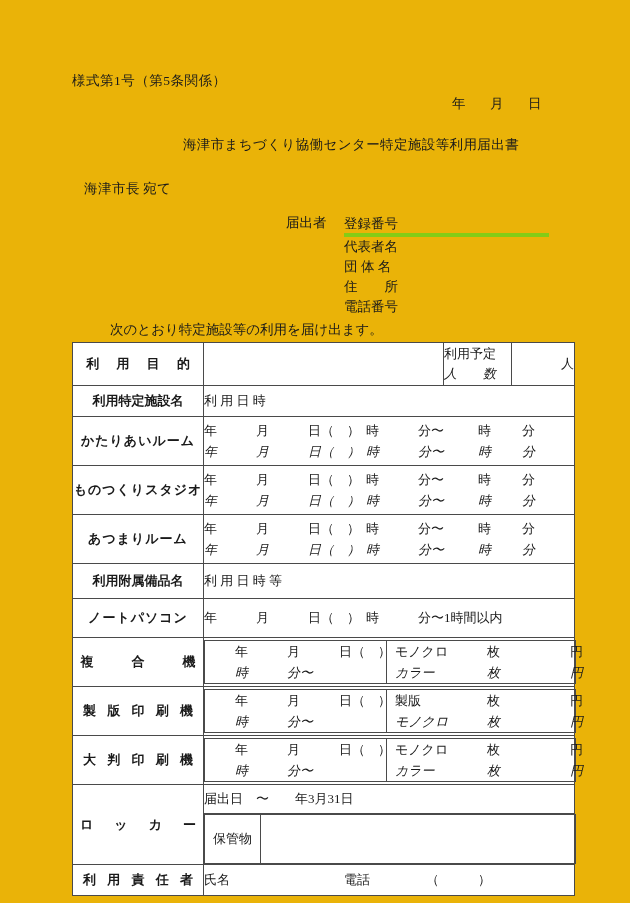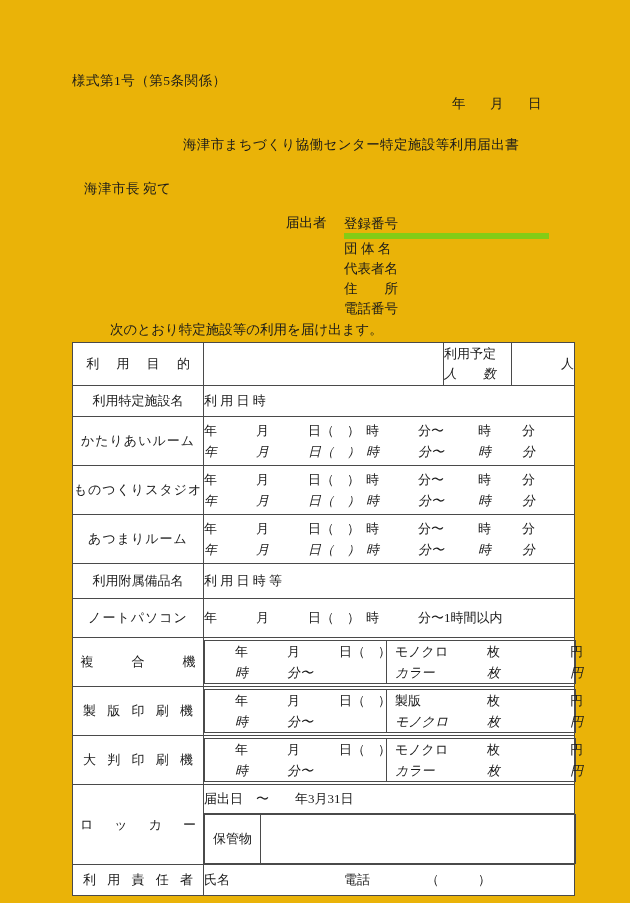--- a/index.html
+++ b/index.html
@@ -81,21 +81,21 @@
     left: 58px;
     top: 0;
   }
   .sf-row {
     height: 20px;
     line-height: 20px;
     white-space: nowrap;
     width: 205px;
   }
   .sf-row.underlined {
-    border-bottom: 6px solid #84cc16;
+    border-bottom: 4px solid #84cc16;
     height: 19px;
     line-height: 19px;
   }
 
   
   .lead-in {
     position: absolute;
     left: 86px;
     top: 321px;
     font-size: 13.5px;
@@ -117,20 +117,21 @@
     border: 1px solid #4a4a4a;
     padding: 0;
     vertical-align: middle;
     background: #ffffff;
   }
   .lbl {
     text-align: center;
     white-space: nowrap;
     padding: 3px 2px;
     font-size: 13px;
+    font-weight: bold;
   }
   .lbl-spaced { letter-spacing: 7px; text-indent: 7px; }
   .lbl-spaced4 { letter-spacing: 4px; text-indent: 4px; }
   .lbl-kata { letter-spacing: 1px; }
 
   .ctr { white-space: nowrap; }
   .lft { text-align: left; padding-left: 8px; white-space: nowrap; }
   .rgt { text-align: right; padding-right: 10px; white-space: nowrap; }
   .ln {
     display: block;
@@ -194,22 +195,22 @@
   <div class="doc-title">海津市まちづくり協働センター特定施設等利用届出書</div>
 
   <div class="addressee">
     <span>海津市長</span><span class="suffix">宛て</span>
   </div>
 
   <div class="submitter">
     <div class="submitter-label">届出者</div>
     <div class="submitter-fields">
       <div class="sf-row underlined">登録番号</div>
+      <div class="sf-row">代表者名</div>
       <div class="sf-row">団 体 名</div>
-      <div class="sf-row">代表者名</div>
       <div class="sf-row">住　　所</div>
       <div class="sf-row">電話番号</div>
     </div>
   </div>
 
   <div class="lead-in">次のとおり特定施設等の利用を届け出ます。</div>
 
   <table class="form-table">
     <colgroup>
       <col style="width:131px">

